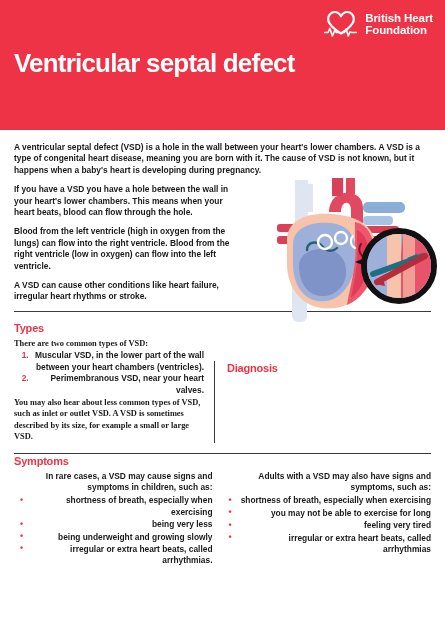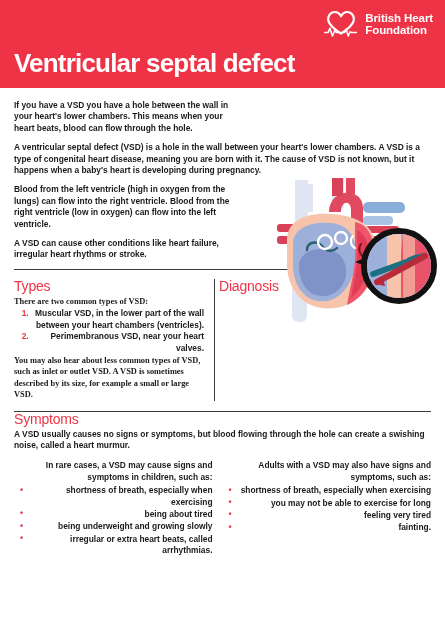--- a/index.html
+++ b/index.html
@@ -18,21 +18,21 @@
     position: relative;
     width: 445px;
     height: 634px;
     box-sizing: border-box;
   }
 
   
   .header {
     position: relative;
     width: 445px;
-    height: 88px;
+    height: 130px;
     background: #ee3346;
     box-sizing: border-box;
   }
   .logo {
     position: absolute;
     top: 9px;
     right: 12px;
     display: flex;
     align-items: center;
     gap: 6px;
@@ -102,28 +102,29 @@
     box-sizing: border-box;
     margin-top: 9px;
   }
   .col-left {
     width: 200px;
     padding-right: 10px;
     box-sizing: border-box;
   }
   .col-right {
     width: 217px;
-    padding-left: 4px;
+    padding-left: 12px;
     box-sizing: border-box;
     border-left: 1px solid #3a3a3a;
+    margin-top: 40px;
   }
   .sec-head {
     color: #ee3346;
-    font-size: 14px;
-    font-weight: normal;
+    font-size: 11px;
+    font-weight: bold;
     margin: 0 0 2px 0;
     letter-spacing: -0.2px;
     line-height: 15px;
   }
   .sec-body { margin: 0; font-family: Liberation Serif, serif; }
 
   ol.types-list {
     margin: 1px 0 1px 0;
     padding-left: 17px;
     font-size: 8.4px;
@@ -252,22 +253,22 @@
         <rect x="126" y="54" width="12" height="70" fill="#f7c4ab" opacity="0.65"></rect>
         <path d="M96 96 L146 78" stroke="#1f6f82" stroke-width="6" stroke-linecap="round"></path>
         <path d="M140 76 L130 80 L139 84 Z" fill="#1f6f82"></path>
         <path d="M148 78 L100 104" stroke="#b82b3a" stroke-width="6" stroke-linecap="round"></path>
         <path d="M106 100 L98 106 L108 108 Z" fill="#b82b3a"></path>
       </g>
     </svg>
   </div>
 
   <div class="intro">
+    <p class="body-txt p-wide">A ventricular septal defect (VSD) is a hole in the wall between your heart's lower chambers. A VSD is a type of congenital heart disease, meaning you are born with it. The cause of VSD is not known, but it happens when a baby's heart is developing during pregnancy.</p>
     <p class="body-txt p-narrow">If you have a VSD you have a hole between the wall in your heart's lower chambers. This means when your heart beats, blood can flow through the hole.</p>
-    <p class="body-txt p-wide">A ventricular septal defect (VSD) is a hole in the wall between your heart's lower chambers. A VSD is a type of congenital heart disease, meaning you are born with it. The cause of VSD is not known, but it happens when a baby's heart is developing during pregnancy.</p>
     <p class="body-txt p-mid">Blood from the left ventricle (high in oxygen from the lungs) can flow into the right ventricle. Blood from the right ventricle (low in oxygen) can flow into the left ventricle.</p>
     <p class="body-txt p-mid">A VSD can cause other conditions like heart failure, irregular heart rhythms or stroke.</p>
   </div>
 
   <div class="hrule"></div>
 
   <div class="two-col">
     <div class="col-left">
       <h2 class="sec-head">Types</h2>
       <p class="body-txt sec-body">There are two common types of VSD:</p>
@@ -279,36 +280,35 @@
     </div>
     <div class="col-right">
       <h2 class="sec-head">Diagnosis</h2>
     </div>
   </div>
 
   <div class="hrule" style="margin-top:10px;"></div>
 
   <div class="symptoms-wrap">
     <h2 class="sec-head">Symptoms</h2>
-    <p class="body-txt symptoms-intro">A VSD usually causes no signs or symptoms, but blood flowing through the hole can create a swishing noise, called a heart murmur.</p>
     <div class="sym-cols">
       <div class="sym-col">
         <p class="body-txt sym-lead">In rare cases, a VSD may cause signs and symptoms in children, such as:</p>
         <ul class="bullets">
           <li>shortness of breath, especially when exercising</li>
-          <li>being about tired</li>
+          <li>being very less</li>
           <li>being underweight and growing slowly</li>
           <li>irregular or extra heart beats, called arrhythmias.</li>
         </ul>
       </div>
       <div class="sym-col second">
         <p class="body-txt sym-lead">Adults with a VSD may also have signs and symptoms, such as:</p>
         <ul class="bullets">
           <li>shortness of breath, especially when exercising</li>
           <li>you may not be able to exercise for long</li>
           <li>feeling very tired</li>
-          <li>fainting.</li>
+          <li>irregular or extra heart beats, called arrhythmias</li>
         </ul>
       </div>
     </div>
   </div>
 
 </div>
 
 </body></html>

